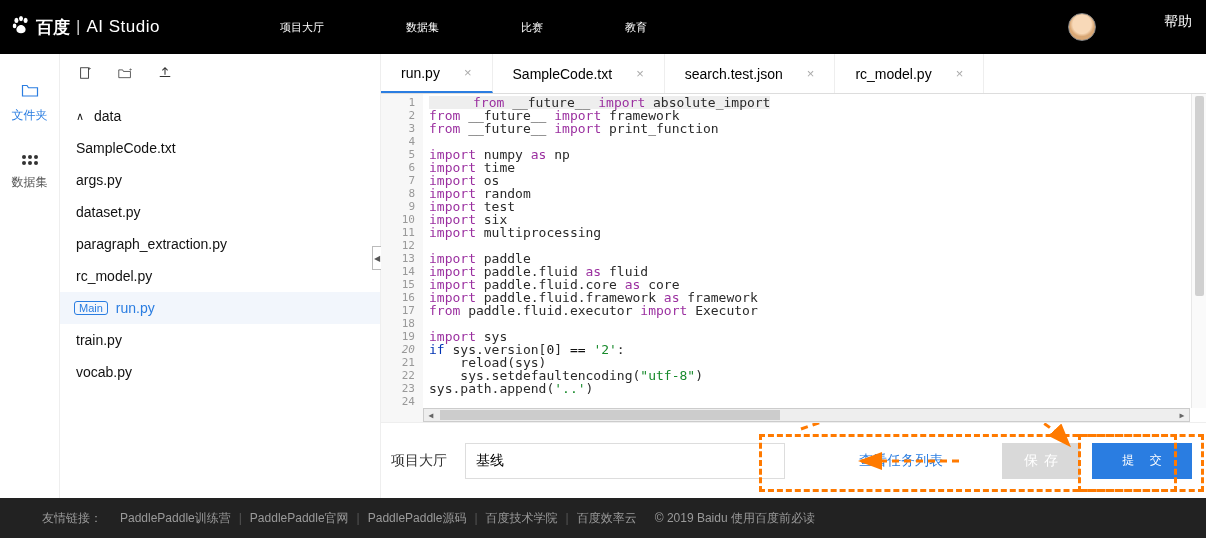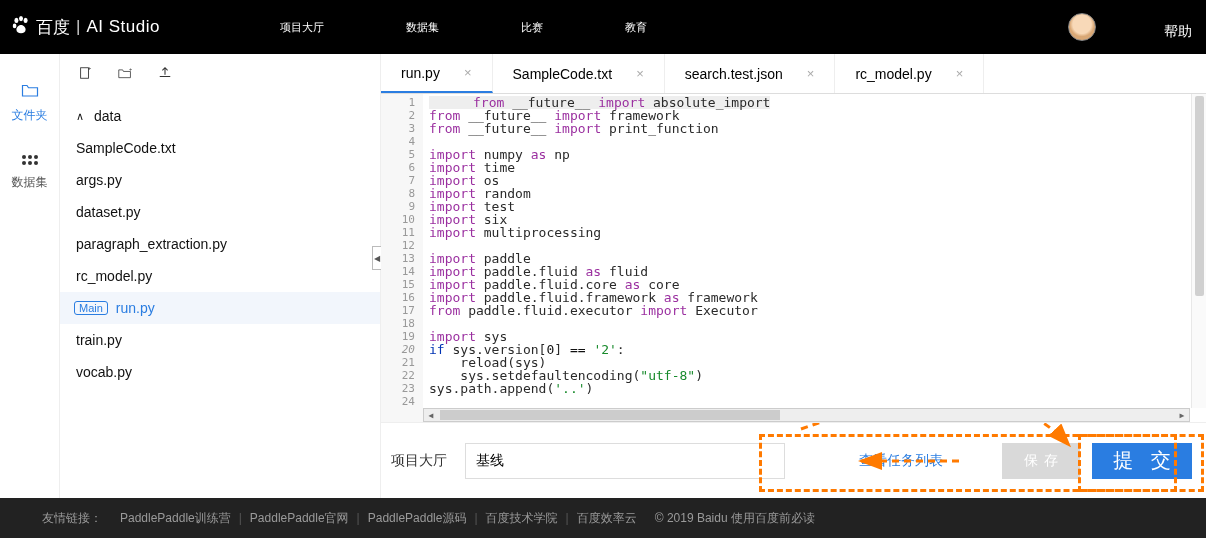--- a/index.html
+++ b/index.html
@@ -1,25 +1,25 @@
 <!DOCTYPE html>
 <html><head>
 <meta charset="utf-8">
 <style>
 * { margin: 0; padding: 0; box-sizing: border-box; }
 body { font-family: -apple-system, "Microsoft YaHei", "PingFang SC", sans-serif; font-size: 13px; background: #fff; width: 1206px; height: 538px; overflow: hidden; position: relative; }
 .header { background: #000; height: 54px; display: flex; align-items: center; padding: 0 14px 0 10px; color: #fff; }
 .logo { display: flex; align-items: center; font-size: 17px; }
-.logo-baidu { font-weight: normal; }
+.logo-baidu { font-weight: bold; }
 .logo-paw { margin-right: 4px; }
 .logo-sep { margin: 0 6px; color: #ccc; font-weight: 200; }
 .logo-ai { font-weight: 300; letter-spacing: 0.5px; }
 .nav { display: flex; margin-left: 120px; gap: 82px; }
 .nav a { color: #fff; text-decoration: none; font-size: 11px; }
-.header-right { margin-left: auto; display: flex; align-items: flex-end; gap: 68px; }
+.header-right { margin-left: auto; display: flex; align-items: flex-start; gap: 68px; }
 .avatar { width: 28px; height: 28px; border-radius: 50%; background: radial-gradient(circle at 50% 40%, #f8d9b8 45%, #d9a876 60%); border: 1px solid #888; }
 .help { color: #fff; font-size: 14px; }
 
 .main { display: flex; height: 444px; }
 .left-rail { width: 60px; border-right: 1px solid #eee; display: flex; flex-direction: column; align-items: center; padding-top: 28px; gap: 28px; }
 .rail-item { display: flex; flex-direction: column; align-items: center; gap: 6px; font-size: 12px; cursor: pointer; }
 .rail-item.active { color: #2a7de1; }
 .rail-item:not(.active) { color: #555; }
 .folder-icon svg { width: 18px; height: 16px; }
 .dots-icon { width: 18px; height: 16px; display: grid; grid-template-columns: repeat(3,4px); grid-template-rows: repeat(2,4px); gap: 2px; align-content: center; justify-content: center; }
@@ -57,21 +57,21 @@
 .editor-scroll-h { position: absolute; bottom: 0; left: 42px; right: 16px; height: 14px; border: 1px solid #ccc; background: #eee; display: flex; align-items: center; }
 .editor-scroll-h .arrow { width: 14px; text-align: center; font-size: 8px; color: #666; }
 .editor-scroll-h .thumb { width: 340px; height: 10px; background: #ccc; margin-left: 2px; }
 
 .bottom-bar { height: 76px; background: #fff; border-top: 1px solid #eee; display: flex; align-items: center; padding: 0 14px 0 10px; gap: 12px; position: relative; }
 .task-label { font-size: 14px; color: #333; margin-right: 6px; }
 .task-input { width: 320px; height: 36px; border: 1px solid #ddd; padding: 0 10px; font-size: 14px; }
 .view-link { color: #2a7de1; font-size: 14px; cursor: pointer; }
 .bottom-bar .spacer { flex: 1; }
 .btn-save { background: #d9d9d9; color: #fff; width: 78px; height: 36px; display: flex; align-items: center; justify-content: center; font-size: 14px; letter-spacing: 6px; padding-left: 6px; }
-.btn-submit { background: #2a7de1; color: #fff; width: 100px; height: 36px; display: flex; align-items: center; justify-content: center; font-size: 20px; letter-spacing: 6px; padding-left: 6px; cursor: pointer; }
+.btn-submit { background: #2a7de1; color: #fff; width: 100px; height: 36px; display: flex; align-items: center; justify-content: center; font-size: 12px; letter-spacing: 6px; padding-left: 6px; cursor: pointer; }
 .dashed { position: absolute; border: 3px dashed #ff7a00; pointer-events: none; }
 .dash1 { left: 378px; bottom: 6px; width: 418px; height: 58px; top: auto; }
 .dash3 { right: 2px; bottom: 6px; width: 126px; height: 58px; }
 svg.anno { position: absolute; left: 0; top: 0; width: 100%; height: 100%; pointer-events: none; }
 .bottom-bar .to-view { margin-left: 62px; }
 
 .footer { background: #222; height: 40px; color: #9a9a9a; display: flex; align-items: center; font-size: 12px; padding: 0 42px; gap: 4px; }
 .footer .sep { margin: 0 8px; color: #555; }
 .footer a { color: #9a9a9a; text-decoration: none; }
 .footer-label { color: #9a9a9a; margin-right: 14px; }

